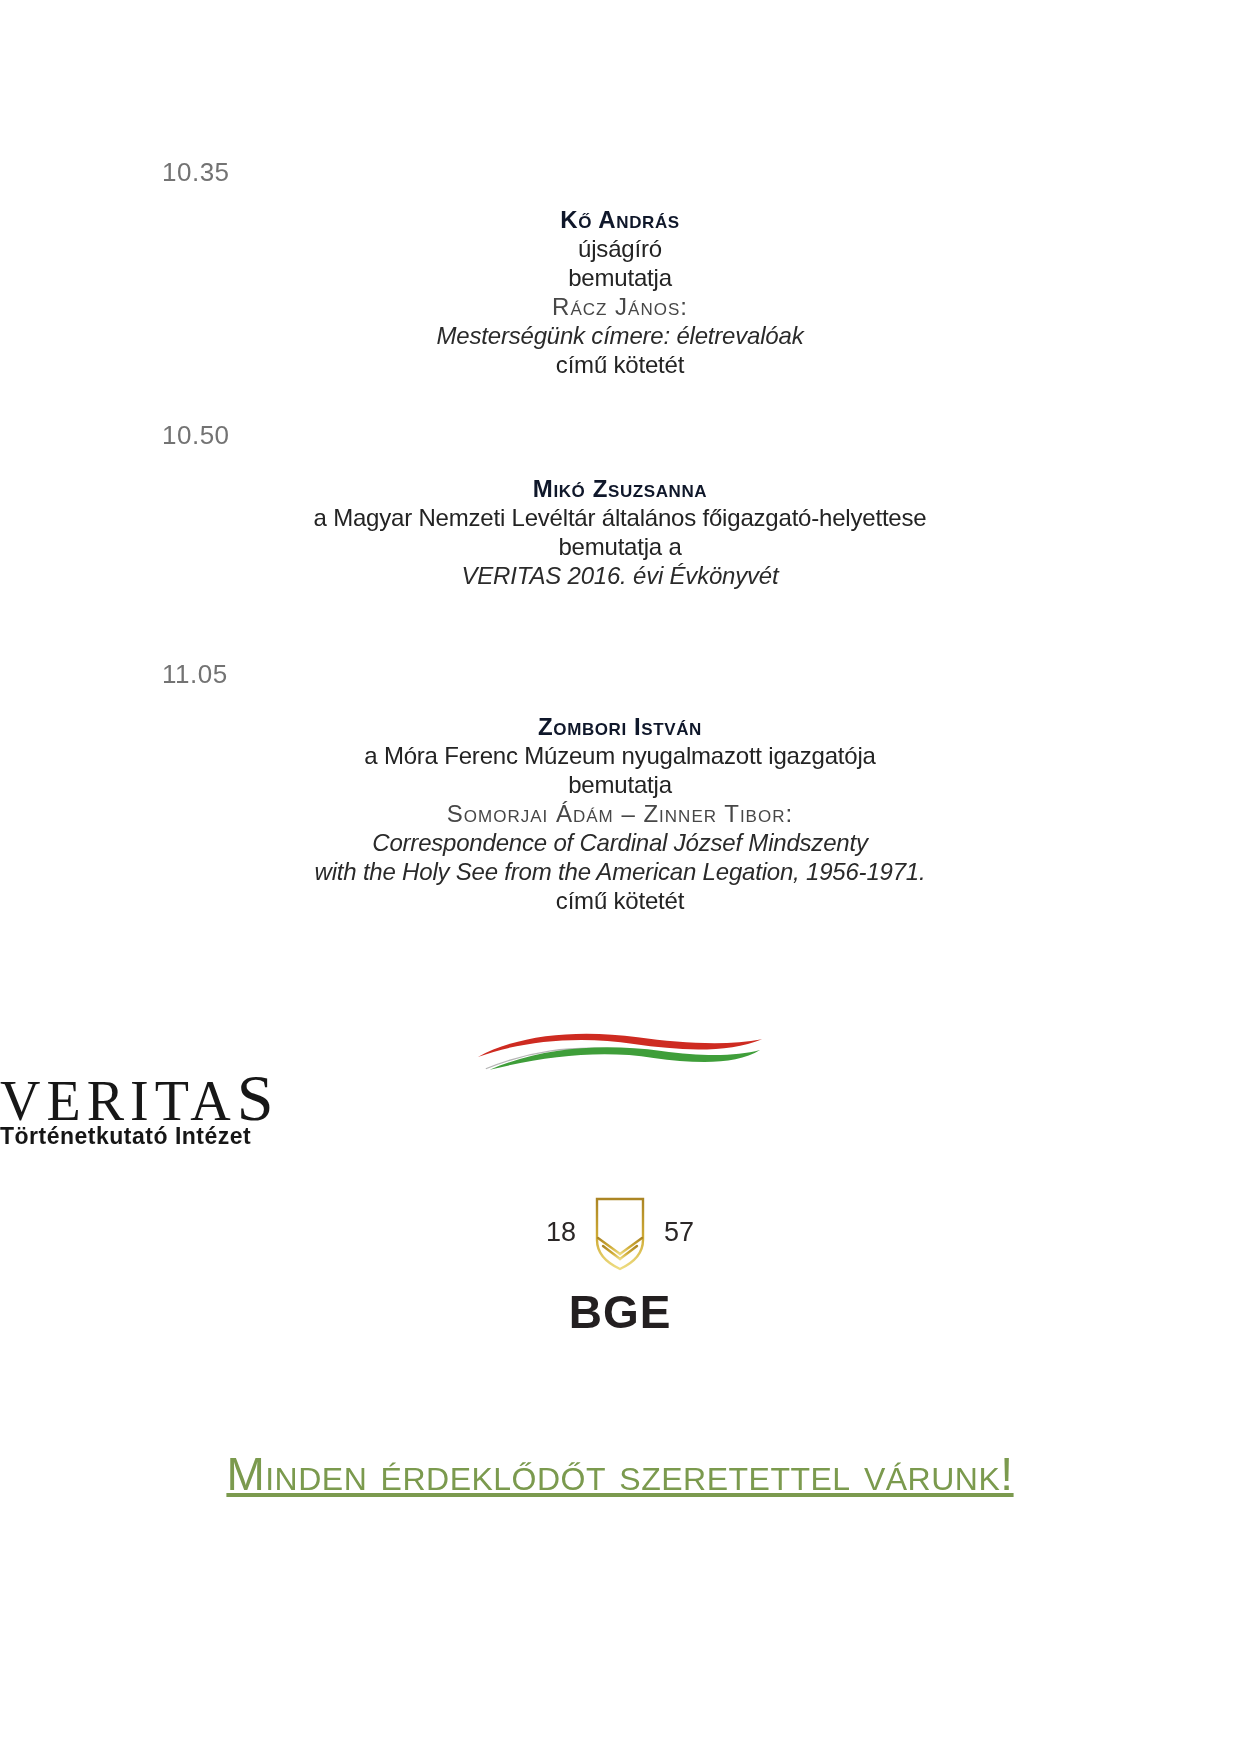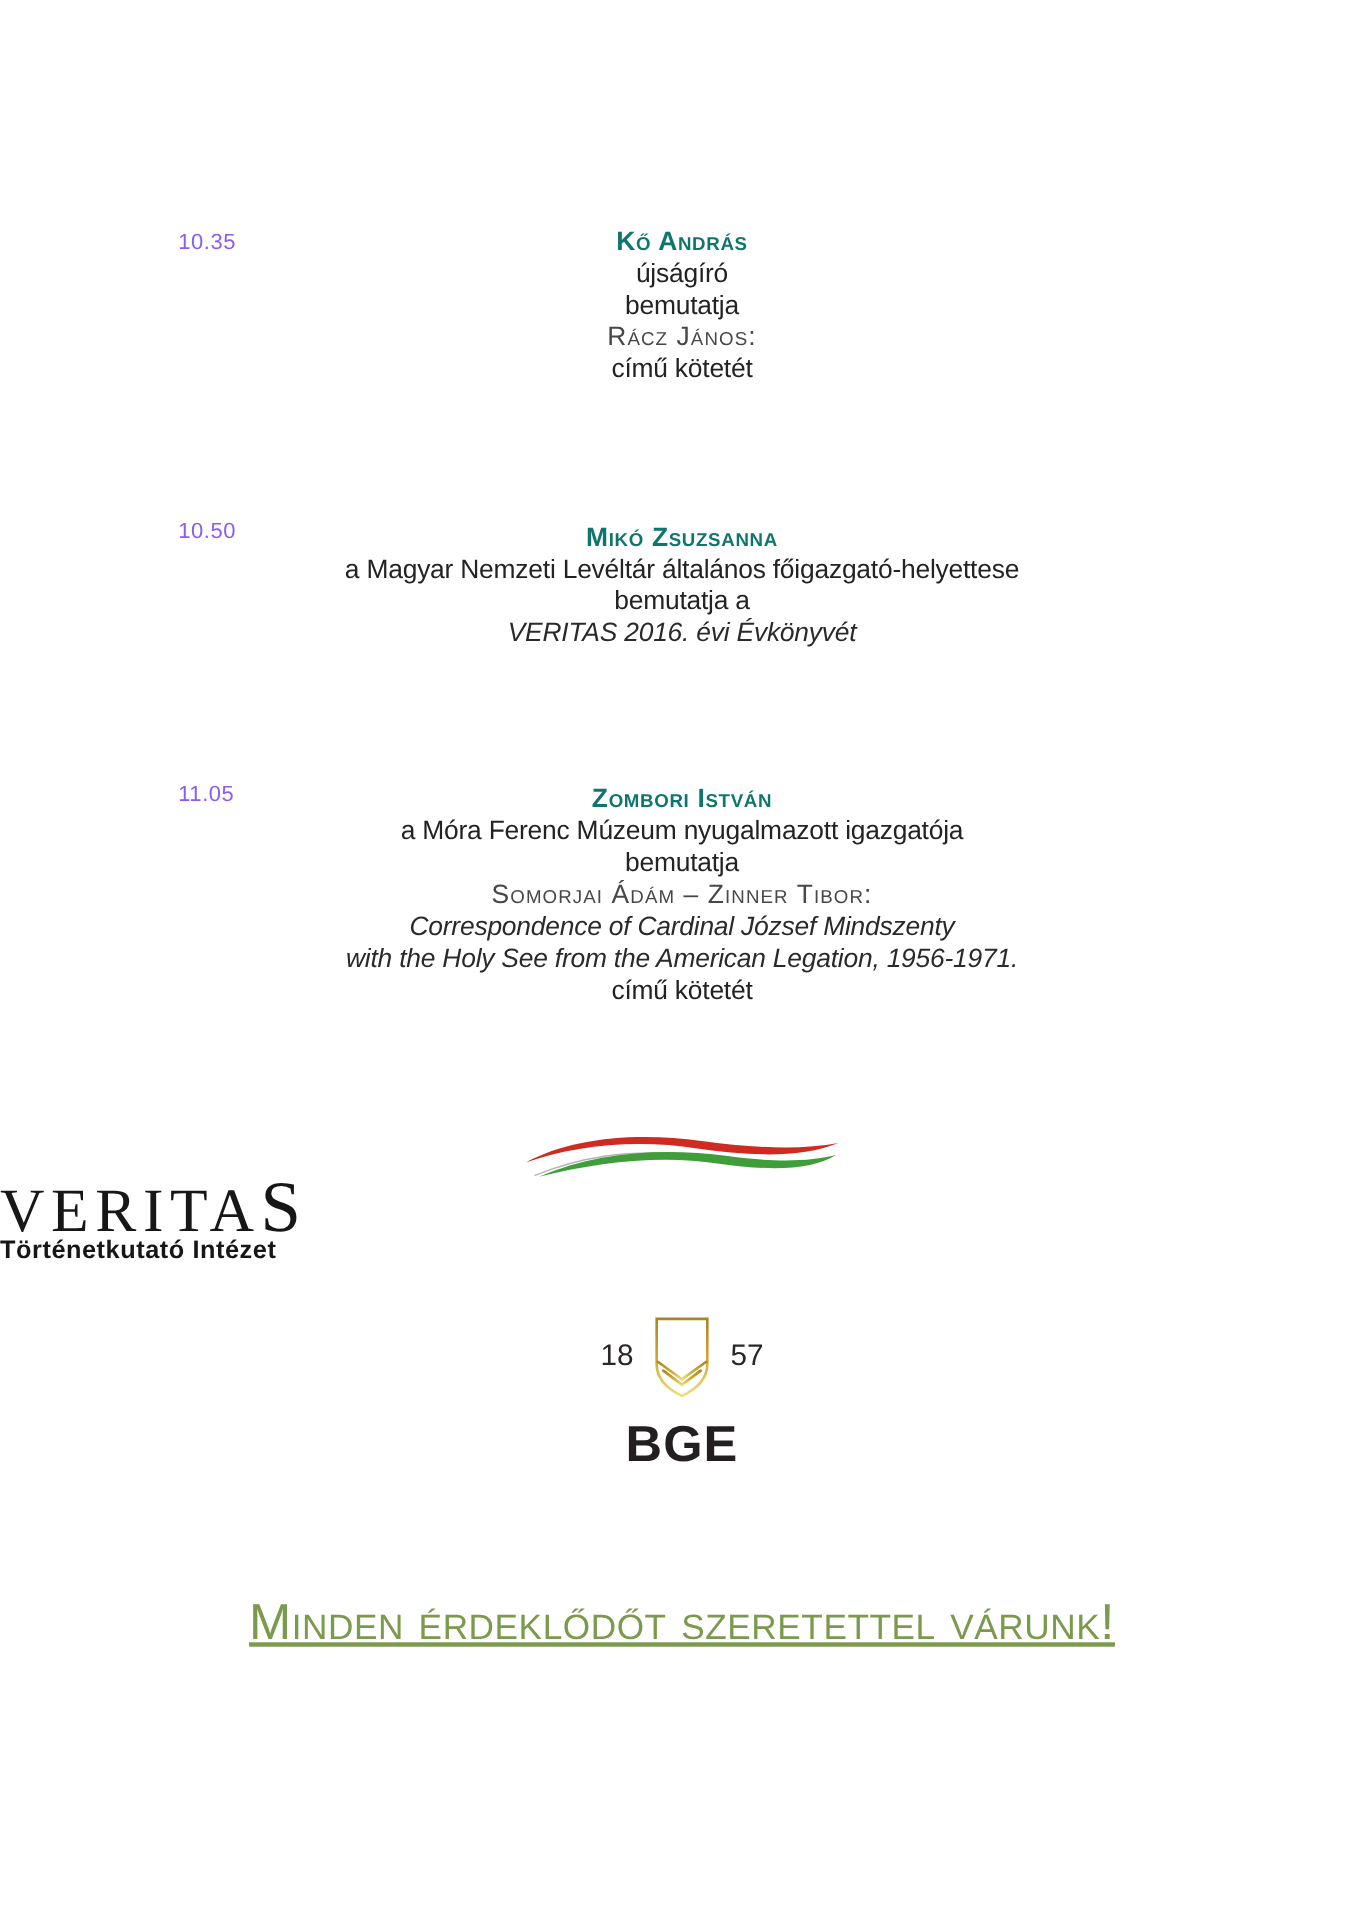--- a/index.html
+++ b/index.html
@@ -6,29 +6,29 @@
   .page{
     position:relative;
     width:1240px;height:1754px;
     background:#ffffff;
     font-family:"Liberation Sans", sans-serif;
     color:#1f1f1f;
     overflow:hidden;
   }
   .time{
     position:absolute;left:162px;
-    font-size:20px;line-height:27px;letter-spacing:0.5px;color:#8b5cf6;margin-top:48px;
+    font-size:26px;line-height:27px;letter-spacing:0.5px;color:#737373;
   }
   .entry{
     position:absolute;left:0;right:0;text-align:center;
     font-size:24px;line-height:29px;letter-spacing:-0.2px;color:#232323;
   }
   .entry .line{height:29px;}
   .speaker{
-    font-variant:small-caps;font-weight:700;letter-spacing:0.6px;color:#0f766e;
+    font-variant:small-caps;font-weight:700;letter-spacing:0.6px;color:#0f172a;
   }
   .presenter{
     font-variant:small-caps;letter-spacing:1px;color:#474747;
   }
   .worktitle{font-style:italic;color:#2a2a2a;}
   
   .veritas-logo{position:absolute;top:1028px;left:0;right:0;text-align:left;}
   .veritas-waves{display:block;margin:0 auto;width:296px;height:46px;}
   .veritas-word{
     display:block;margin-top:-4px;
@@ -63,20 +63,21 @@
 <body>
 
 <div class="page">
 
   <div class="time" style="top:159px">10.35</div>
   <div class="entry" style="top:205px">
     <div class="line speaker">Kő András</div>
     <div class="line">újságíró</div>
     <div class="line">bemutatja</div>
     <div class="line presenter">Rácz János:</div>
+    <div class="line worktitle">Mesterségünk címere: életrevalóak</div>
     <div class="line">című kötetét</div>
   </div>
 
   <div class="time" style="top:422px">10.50</div>
   <div class="entry" style="top:474px">
     <div class="line speaker">Mikó Zsuzsanna</div>
     <div class="line">a Magyar Nemzeti Levéltár általános főigazgató-helyettese</div>
     <div class="line">bemutatja a</div>
     <div class="line worktitle">VERITAS 2016. évi Évkönyvét</div>
   </div>

